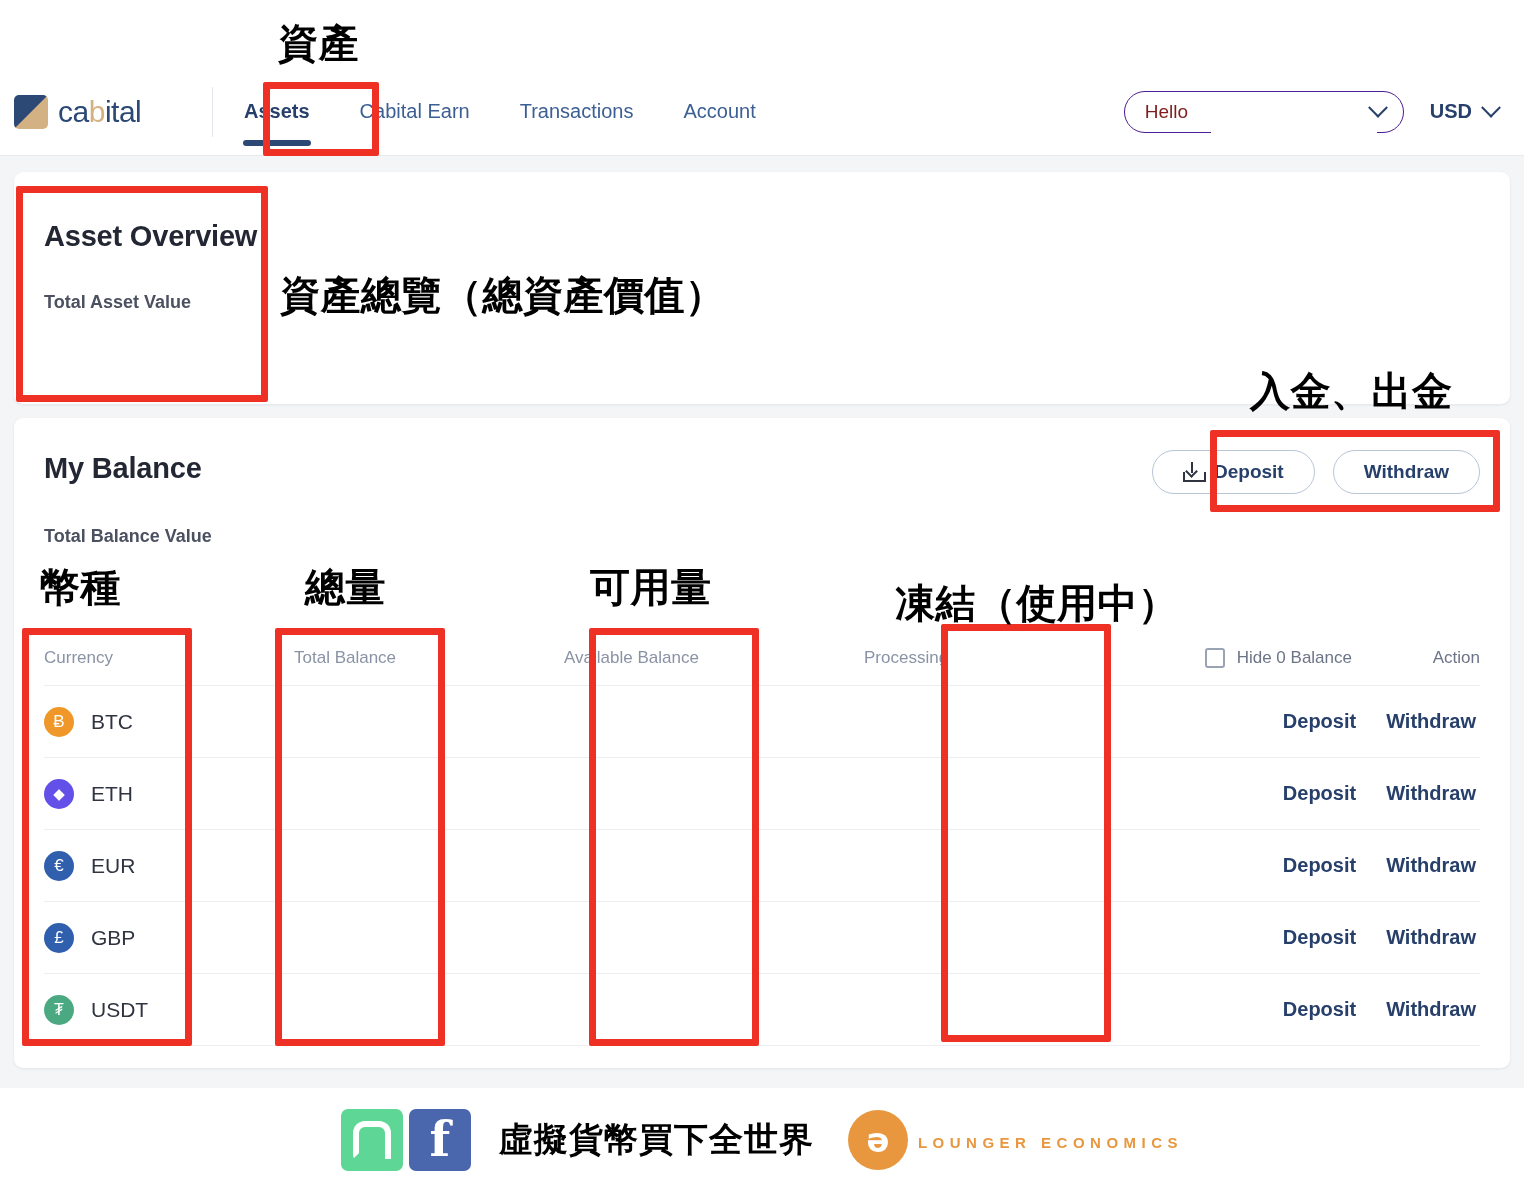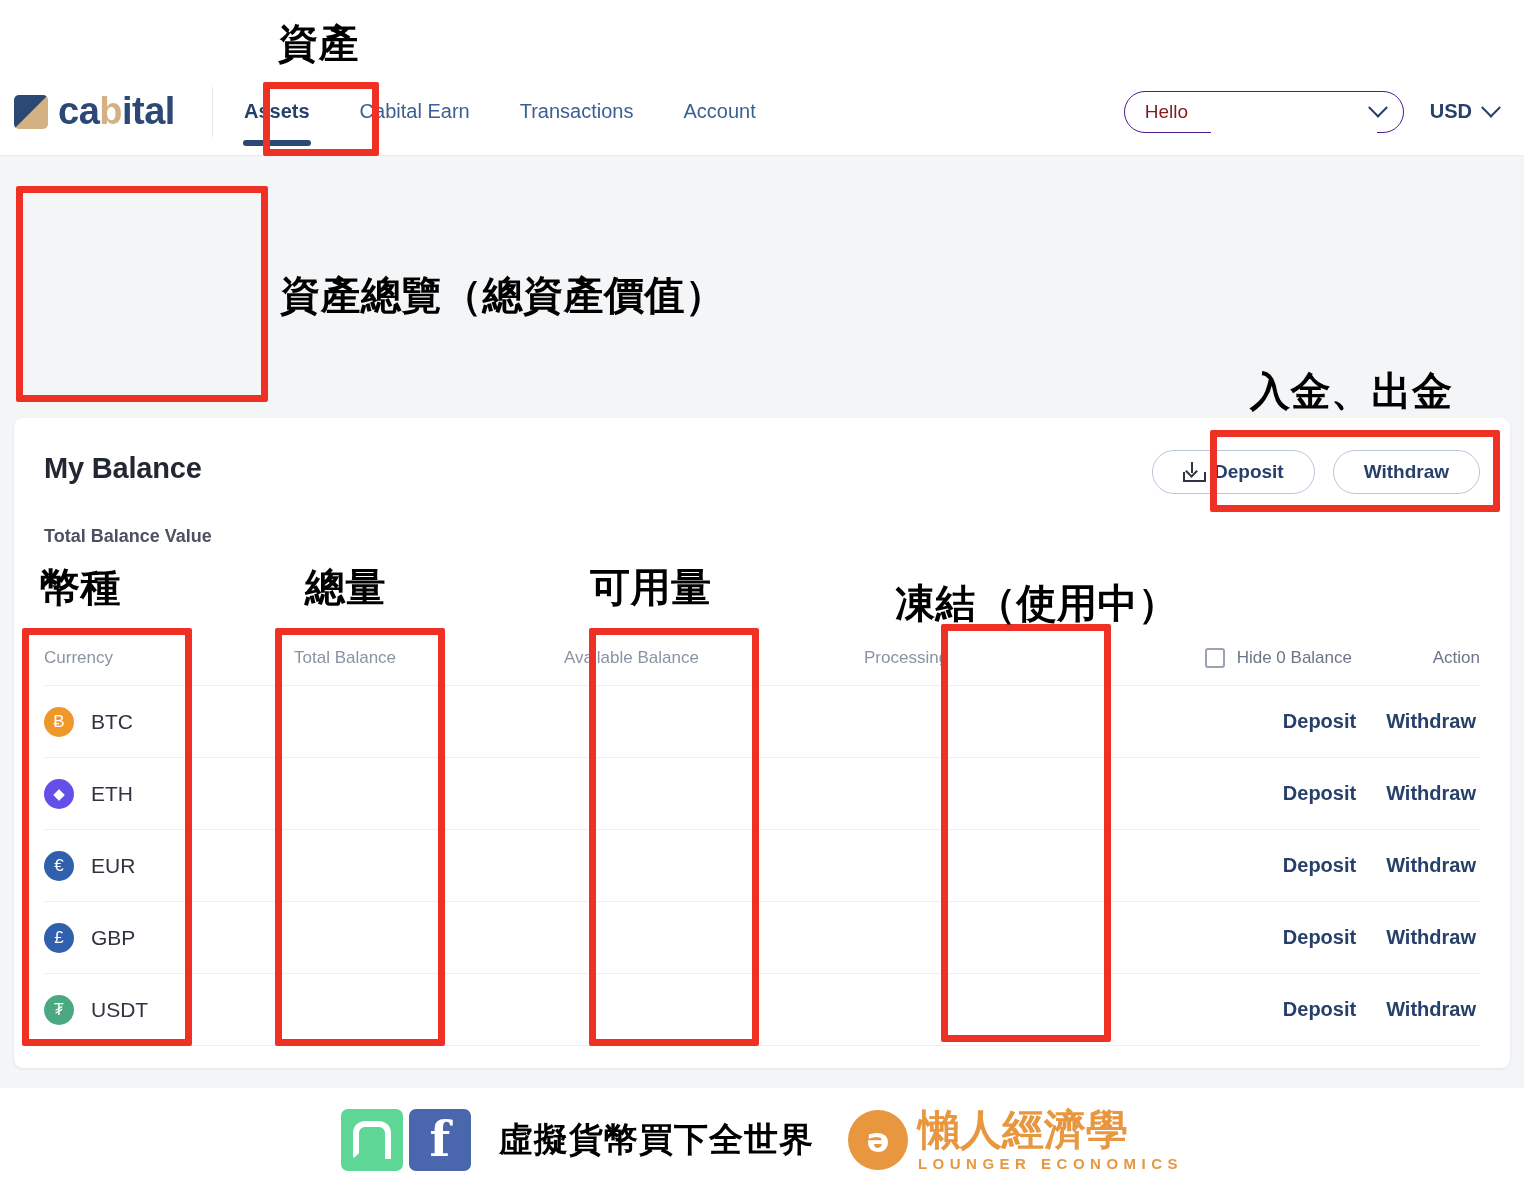--- a/index.html
+++ b/index.html
@@ -40,21 +40,21 @@
     z-index: 10;
   }
   .brand { display: flex; align-items: center; padding-left: 14px; width: 212px; }
   .brand-mark {
     width: 34px; height: 34px; border-radius: 5px;
     background: linear-gradient(135deg, #2c4975 0%, #2c4975 49.5%, #d3b183 50.5%, #d3b183 100%);
     margin-right: 10px;
     flex: 0 0 auto;
   }
   .brand-name {
-    font-size: 38px; font-weight: bold; color: #2c4975;
+    font-size: 30px; font-weight: normal; color: #2c4975;
     letter-spacing: -0.5px;
   }
   .brand-name .tan { color: #d3b183; }
 
   .topbar-sep { width: 1px; height: 50px; background: #e4e7ec; margin-right: 6px; }
 
   .nav { display: flex; align-items: center; height: 88px; }
   .nav-item {
     position: relative;
     font-size: 20px; color: #3c5f93;
@@ -229,20 +229,24 @@
         <div class="user-redact"></div>
         <span class="chev"></span>
       </div>
       <div class="currency-pill">
         <span>USD</span>
         <span class="chev"></span>
       </div>
     </div>
   </div>
 
+  <div class="card card-overview">
+    <div class="h-title ov-title">Asset Overview</div>
+    <div class="h-sub ov-sub">Total Asset Value</div>
+  </div>
 
   <div class="card card-balance">
     <div class="h-title bal-title">My Balance</div>
     <div class="h-sub bal-sub">Total Balance Value</div>
 
     <div class="btn-row">
       <div class="pill-btn">
         <span class="dl-icon">
             <span class="dl-arrow"></span>
           </span>
@@ -355,21 +359,20 @@
       <div class="sq-icon line-icon">
           <span class="line-glyph"></span>
         </div>
       <div class="sq-icon fb-icon">
           <span class="fb-glyph">f</span>
         </div>
       <div class="f-slogan">虛擬貨幣買下全世界</div>
       <div class="le-logo">
         <div class="le-mark">ə</div>
         <div class="le-text">
-          <div class="le-cn">懶人經濟學</div>
           <div class="le-en">LOUNGER ECONOMICS</div>
         </div>
       </div>
     </div>
   </div>
 
   <div class="anno-text" style="left:278px; top:16px; font-size:40px;">資產</div>
   <div class="anno-box" style="left:263px; top:82px; width:116px; height:74px;"></div>
 
   <div class="anno-box" style="left:16px; top:186px; width:252px; height:216px;"></div>

